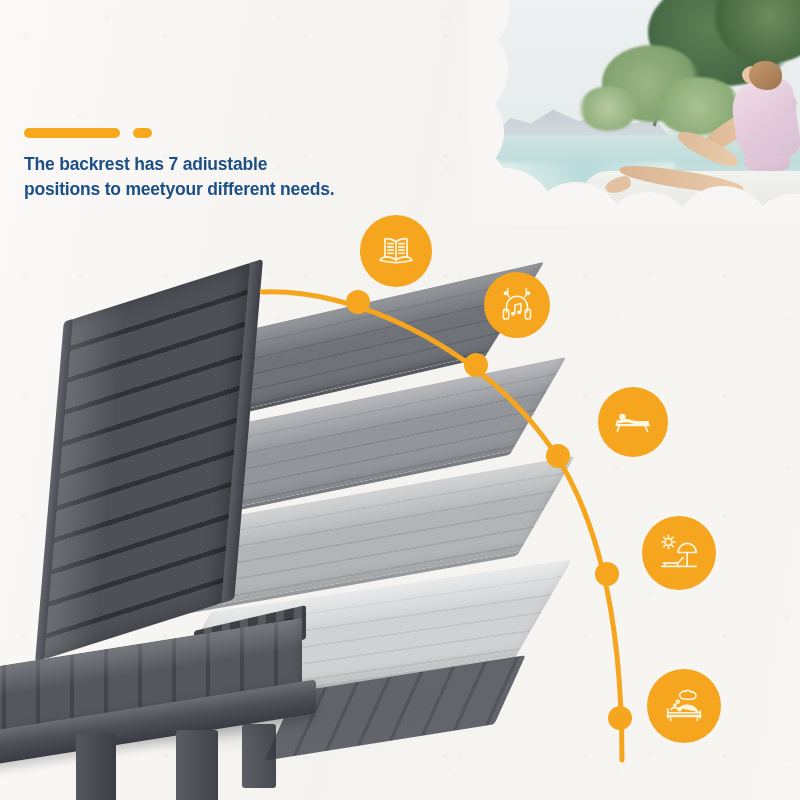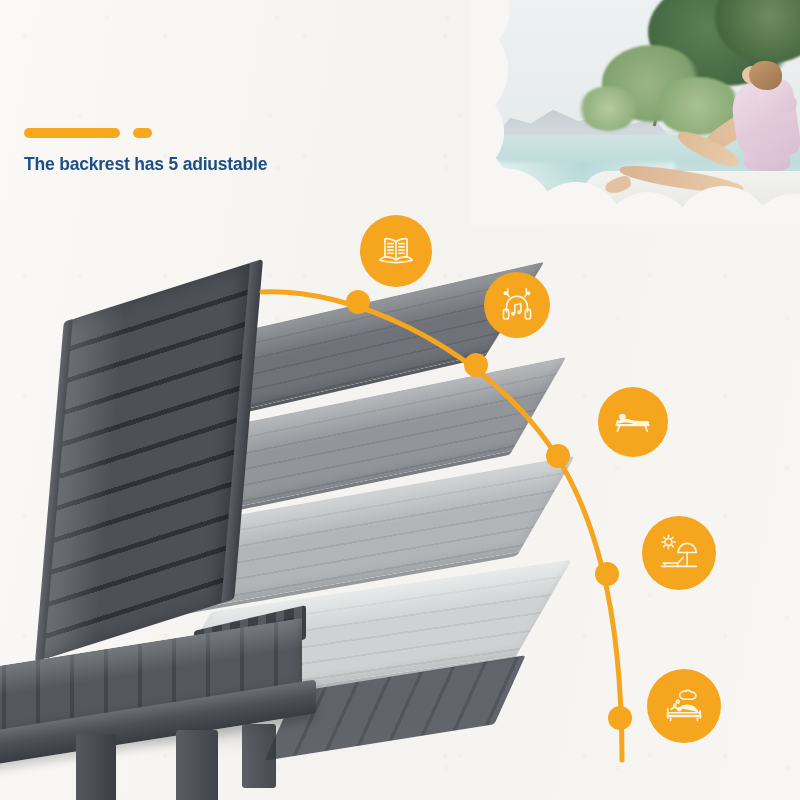--- a/index.html
+++ b/index.html
@@ -143,21 +143,22 @@
     <div class="scallop" style="left:250px;top:212px;width:62px;height:62px;"></div>
   </div>
 
 
   <div class="accent">
     <div class="bar"></div>
     <div class="dot"></div>
   </div>
 
   <div class="sub">
-    <div>The backrest has 5 adiustable</div>
+    <div>The backrest has 7 adiustable</div>
+    <div>positions to meetyour different needs.</div>
   </div>
 
   <div class="chair">
     <div class="shadow-soft" style="left:30px;top:370px;width:420px;height:70px;"></div>
 
     <div class="panel" style="left:176px;top:312px;width:330px;height:96px;transform:skewX(-30deg) skewY(-9deg);">
       <div class="slat-face" style="
         background-image:linear-gradient(180deg,rgba(255,255,255,.55),rgba(0,0,0,0) 40%),
           repeating-linear-gradient(180deg,#cfd1d2 0 16px,#c2c4c6 16px 18px);
         box-shadow:0 4px 0 #b4b7b9, inset 0 -6px 8px rgba(0,0,0,.08);"></div>

